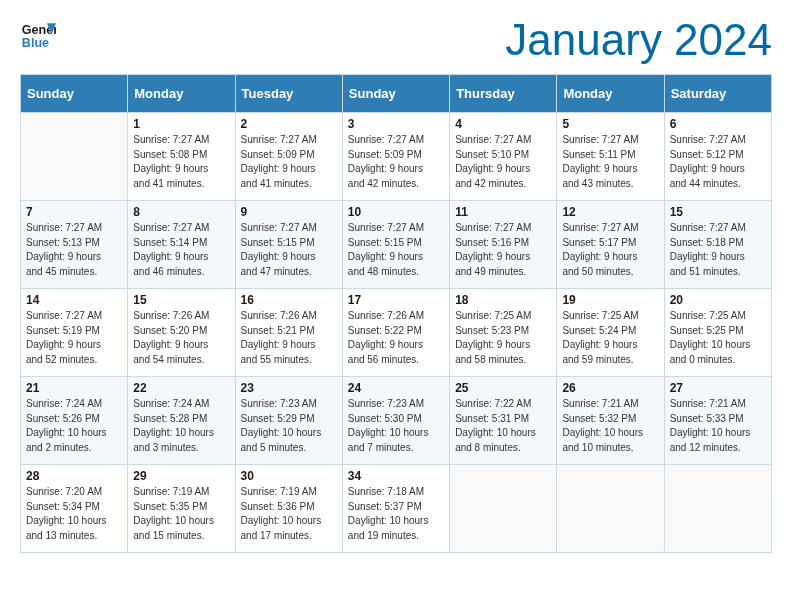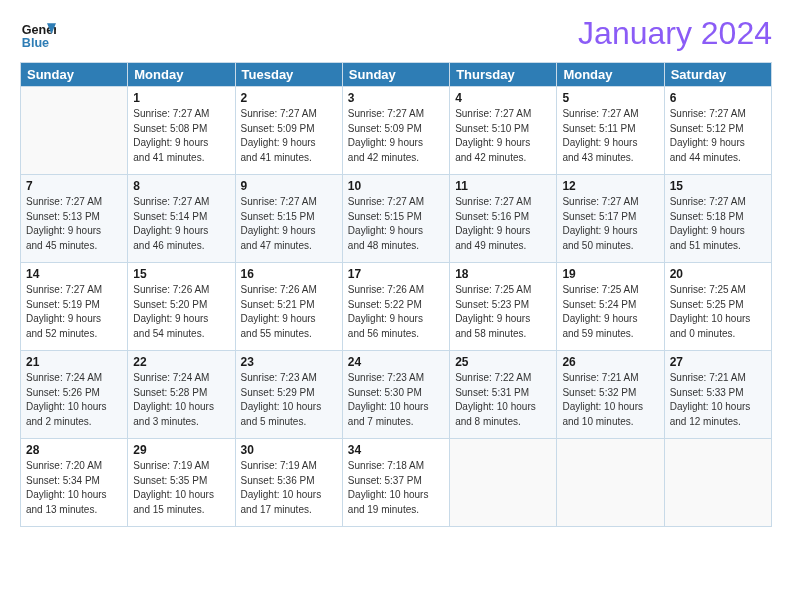--- a/index.html
+++ b/index.html
@@ -27,40 +27,40 @@
       gap: 6px;
     }
     .logo-icon {
       width: 36px;
       height: 36px;
     }
     .title-block {
       text-align: right;
     }
     .main-title {
-      font-size: 32px;
+      font-size: 44px;
       font-weight: 300;
-      color: #8b5cf6;
+      color: #0369a1;
       line-height: 1.1;
     }
     .subtitle {
       font-size: 14px;
       color: #555;
     }
     .calendar {
       width: 100%;
       border-collapse: collapse;
       table-layout: fixed;
     }
     .calendar th {
       background-color: #2e7db5;
       color: #fff;
       font-size: 13px;
       font-weight: bold;
-      padding: 4px 6px;
+      padding: 11px 6px;
       text-align: left;
       border: 1px solid #c8dae8;
     }
     .calendar td {
       vertical-align: top;
       border: 1px solid #c8dae8;
       padding: 4px 5px;
       font-size: 10.5px;
       color: #333;
       min-height: 80px;

